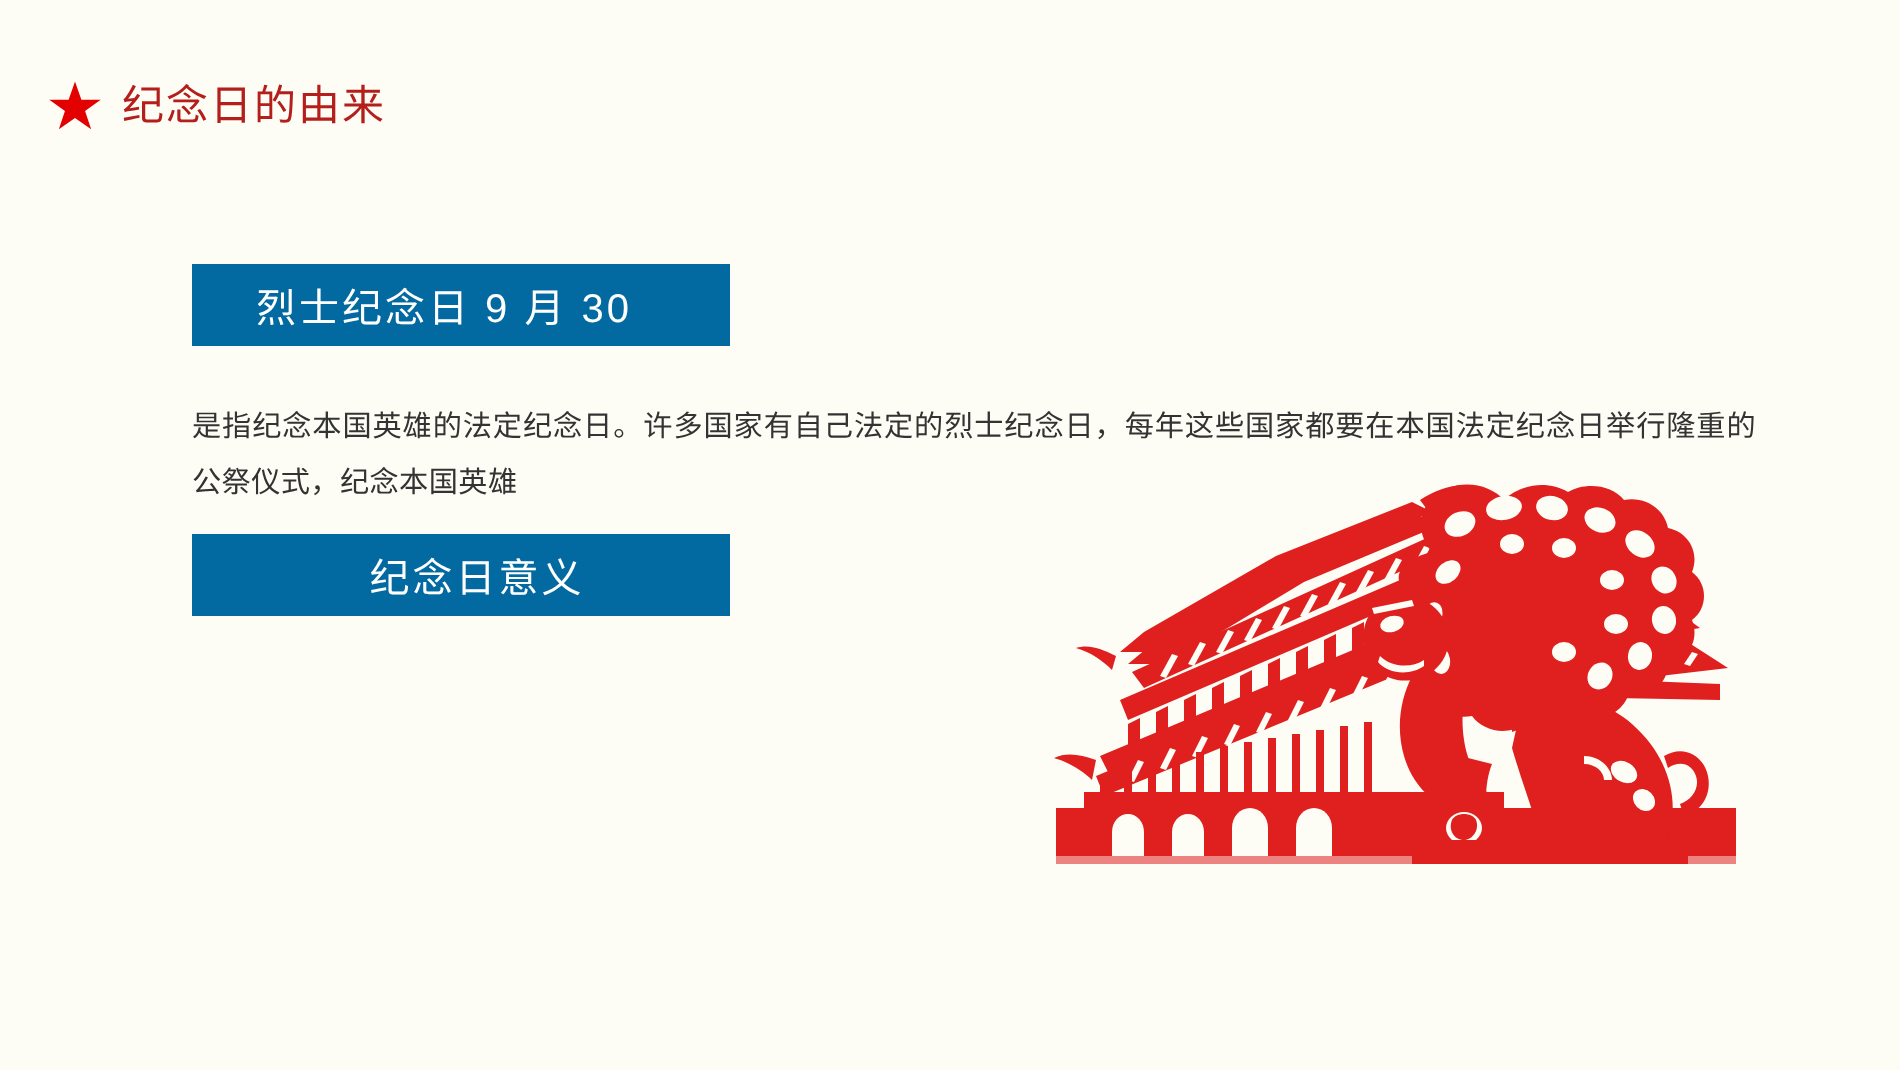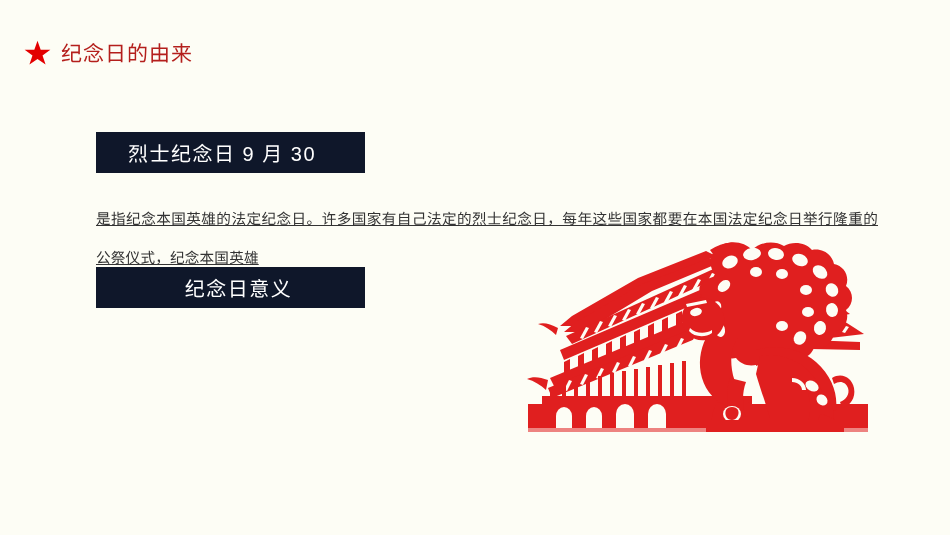--- a/index.html
+++ b/index.html
@@ -46,21 +46,21 @@
     white-space: nowrap;
     font-weight: 400;
   }
 
   
   .banner {
     position: absolute;
     left: 96px;
     width: 269px;
     height: 41px;
-    background: #0f172a;
+    background: #0369a1;
     box-sizing: border-box;
     display: flex;
     align-items: center;
     color: #ffffff;
     font-size: 20px;
     letter-spacing: 1.5px;
     white-space: nowrap;
   }
   .banner-1 {
     top: 132px;
@@ -77,23 +77,22 @@
   .para {
     position: absolute;
     color: #333333;
     font-size: 14.6px;
     letter-spacing: 0.2px;
   }
   .para-1 {
     left: 96px;
     top: 200px;
     width: 782px;
-    line-height: 39px;
+    line-height: 28px;
     text-align: justify;
-    text-decoration: underline;
   }
   .para-2 {
     left: 96px;
     top: 335px;
     width: 450px;
     line-height: 38px;
   }
 
   
   .illustration {

